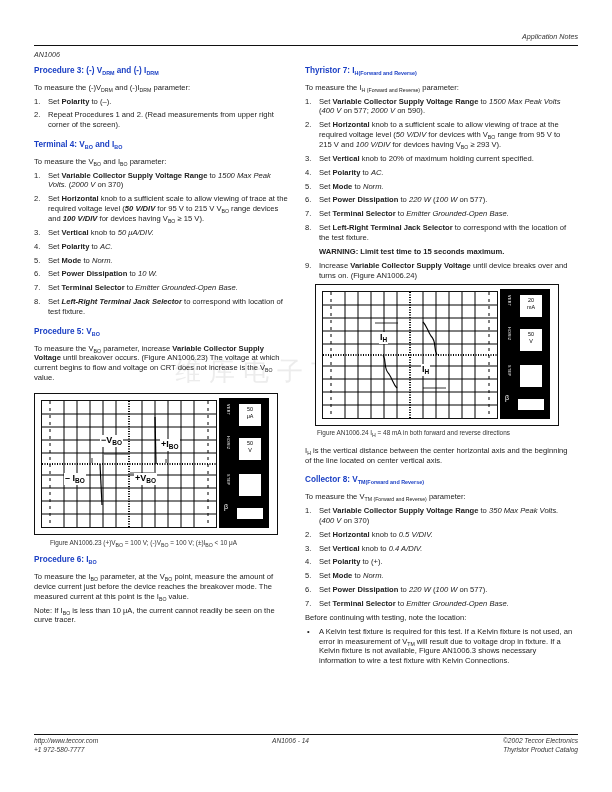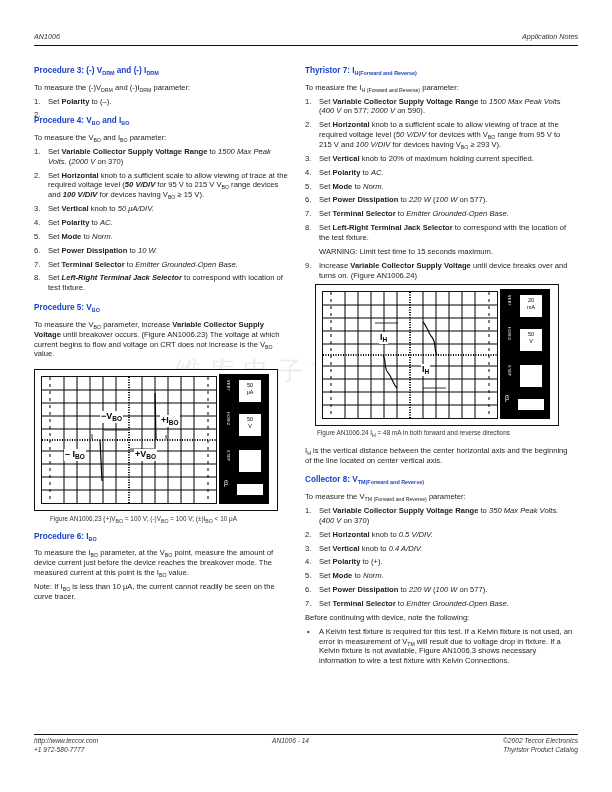--- a/index.html
+++ b/index.html
@@ -1,32 +1,32 @@
 <!DOCTYPE html>
 <html><head>
 <meta charset="utf-8">
 <style>
   html, body { margin:0; padding:0; background:#fff; }
   body { width:612px; height:792px; position:relative; overflow:hidden;
          font-family:"Liberation Sans", sans-serif; color:#222; font-size:7.6px; line-height:1.3; }
   .hdr { position:absolute; left:34px; right:34px; top:32px; height:12px; font-style:italic; font-size:7.2px; color:#333; }
-  .hdr .l { position:absolute; left:0; top:0; }
+  .hdr .l { position:absolute; left:0; top:18px; }
   .hdr .r { position:absolute; right:0; top:0; }
   .rule { position:absolute; left:34px; right:34px; height:1px; background:#111; }
   .col { position:absolute; top:66px; }
   .colL { left:34px; width:255px; }
   .colR { left:305px; width:270px; }
   h3 { color:#1a3fc4; font-size:8.2px; font-weight:bold; margin:0 0 6px 0; }
   h3 sub { font-size:5.4px; }
   p { margin:0 0 4px 0; }
   sub { font-size:5.2px; vertical-align:-1.5px; line-height:0; }
   ol { margin:0 0 0 0; padding:0; list-style:none; }
   ol li { position:relative; padding-left:14px; margin-bottom:4px; }
   ol li .n { position:absolute; left:0; top:0; }
-  .warn { font-weight:normal; padding-left:14px; margin:0 0 4px 0; }
+  .warn { font-weight:bold; padding-left:14px; margin:0 0 4px 0; }
   ul.b { margin:0; padding:0; list-style:none; }
   ul.b li { position:relative; padding-left:14px; }
   ul.b li::before { content:"•"; position:absolute; left:2px; }
   .sec { margin-top:10px; }
   .fig { position:relative; border:1.2px solid #111; background:#fff; margin:6px 0 3px 0; }
   .scope { position:absolute; background:#fff; border:1px solid #111; overflow:hidden; }
   .panel { position:absolute; background:#000; }
   .pbox { position:absolute; background:#fff; color:#000; font-size:5.4px; text-align:center; line-height:1.25; }
   .plabel { position:absolute; color:#fff; font-size:3.6px; writing-mode:vertical-rl; letter-spacing:0.5px; }
   .cap { font-size:6.4px; color:#333; }
@@ -48,25 +48,25 @@
   <span class="l">AN1006</span>
   <span class="r">Application Notes</span>
 </div>
 <div class="rule" style="top:45px;"></div>
 
 <div class="col colL">
   <h3><span>Procedure 3:  (-) V</span><sub>DRM</sub><span> and (-) I</span><sub>DRM</sub></h3>
   <p><span>To measure the (-)V</span><sub>DRM</sub><span> and (-)I</span><sub>DRM</sub><span> parameter:</span></p>
   <ol>
     <li><span class="n">1.</span><span>Set </span><b>Polarity</b><span> to (–).</span></li>
-    <li><span class="n">2.</span></li>
+    <li><span class="n">2.</span><span>Repeat Procedures 1 and 2. (Read measurements from upper right corner of the screen).</span></li>
   </ol>
 
   <div class="sec">
-    <h3><span>Procedure 4:  V</span><sub>BO</sub><span> and I</span><sub>BO</sub></h3>
+    <h3><span>Terminal 4:  V</span><sub>BO</sub><span> and I</span><sub>BO</sub></h3>
     <p><span>To measure the V</span><sub>BO</sub><span> and I</span><sub>BO</sub><span> parameter:</span></p>
     <ol>
       <li><span class="n">1.</span><span>Set </span><b>Variable Collector Supply Voltage Range</b><span> to </span><i>1500 Max Peak Volts.</i><span> (</span><i>2000 V</i><span> on 370)</span></li>
       <li><span class="n">2.</span><span>Set </span><b>Horizontal</b><span> knob to a sufficient scale to allow viewing of trace at the required voltage level (</span><b><i>50 V/DIV</i></b><span> for 95 V to 215 V V</span><sub>BO</sub><span> range devices and </span><b><i>100 V/DIV</i></b><span> for devices having V</span><sub>BO</sub><span> ≥ 15 V).</span></li>
       <li><span class="n">3.</span><span>Set </span><b>Vertical</b><span> knob to </span><i>50 μA/DIV.</i></li>
       <li><span class="n">4.</span><span>Set </span><b>Polarity</b><span> to </span><i>AC.</i></li>
       <li><span class="n">5.</span><span>Set </span><b>Mode</b><span> to </span><i>Norm.</i></li>
       <li><span class="n">6.</span><span>Set </span><b>Power Dissipation</b><span> to </span><i>10 W.</i></li>
       <li><span class="n">7.</span><span>Set </span><b>Terminal Selector</b><span> to </span><i>Emitter Grounded-Open Base.</i></li>
       <li><span class="n">8.</span><span>Set </span><b><i>Left-Right Terminal Jack Selector</i></b><span> to correspond with location of test fixture.</span></li>
@@ -230,21 +230,21 @@
     <p><span>To measure the V</span><sub>TM (Forward and Reverse)</sub><span> parameter:</span></p>
     <ol>
       <li><span class="n">1.</span><span>Set </span><b>Variable Collector Supply Voltage Range</b><span> to </span><i>350 Max Peak Volts.</i><span> (</span><i>400 V</i><span> on 370)</span></li>
       <li><span class="n">2.</span><span>Set </span><b>Horizontal</b><span> knob to </span><i>0.5 V/DIV.</i></li>
       <li><span class="n">3.</span><span>Set </span><b>Vertical</b><span> knob to </span><i>0.4 A/DIV.</i></li>
       <li><span class="n">4.</span><span>Set </span><b>Polarity</b><span> to (+).</span></li>
       <li><span class="n">5.</span><span>Set </span><b>Mode</b><span> to </span><i>Norm.</i></li>
       <li><span class="n">6.</span><span>Set </span><b>Power Dissipation</b><span> to </span><i>220 W</i><span> (</span><i>100 W</i><span> on 577).</span></li>
       <li><span class="n">7.</span><span>Set </span><b>Terminal Selector</b><span> to </span><i>Emitter Grounded-Open Base.</i></li>
     </ol>
-    <p>Before continuing with device, note the following:</p>
+    <p>Before continuing with testing, note the location:</p>
     <ul class="b">
       <li><span>A Kelvin test fixture is required for this test. If a Kelvin fixture is not used, an error in measurement of V</span><sub>TM</sub><span> will result due to voltage drop in fixture. If a Kelvin fixture is not available, Figure AN1006.3 shows necessary information to wire a test fixture with Kelvin Connections.</span></li>
     </ul>
   </div>
 </div>
 
 <div class="rule" style="top:734px;"></div>
 <div class="ftr">
   <div class="l">
     <div>http://www.teccor.com</div>

